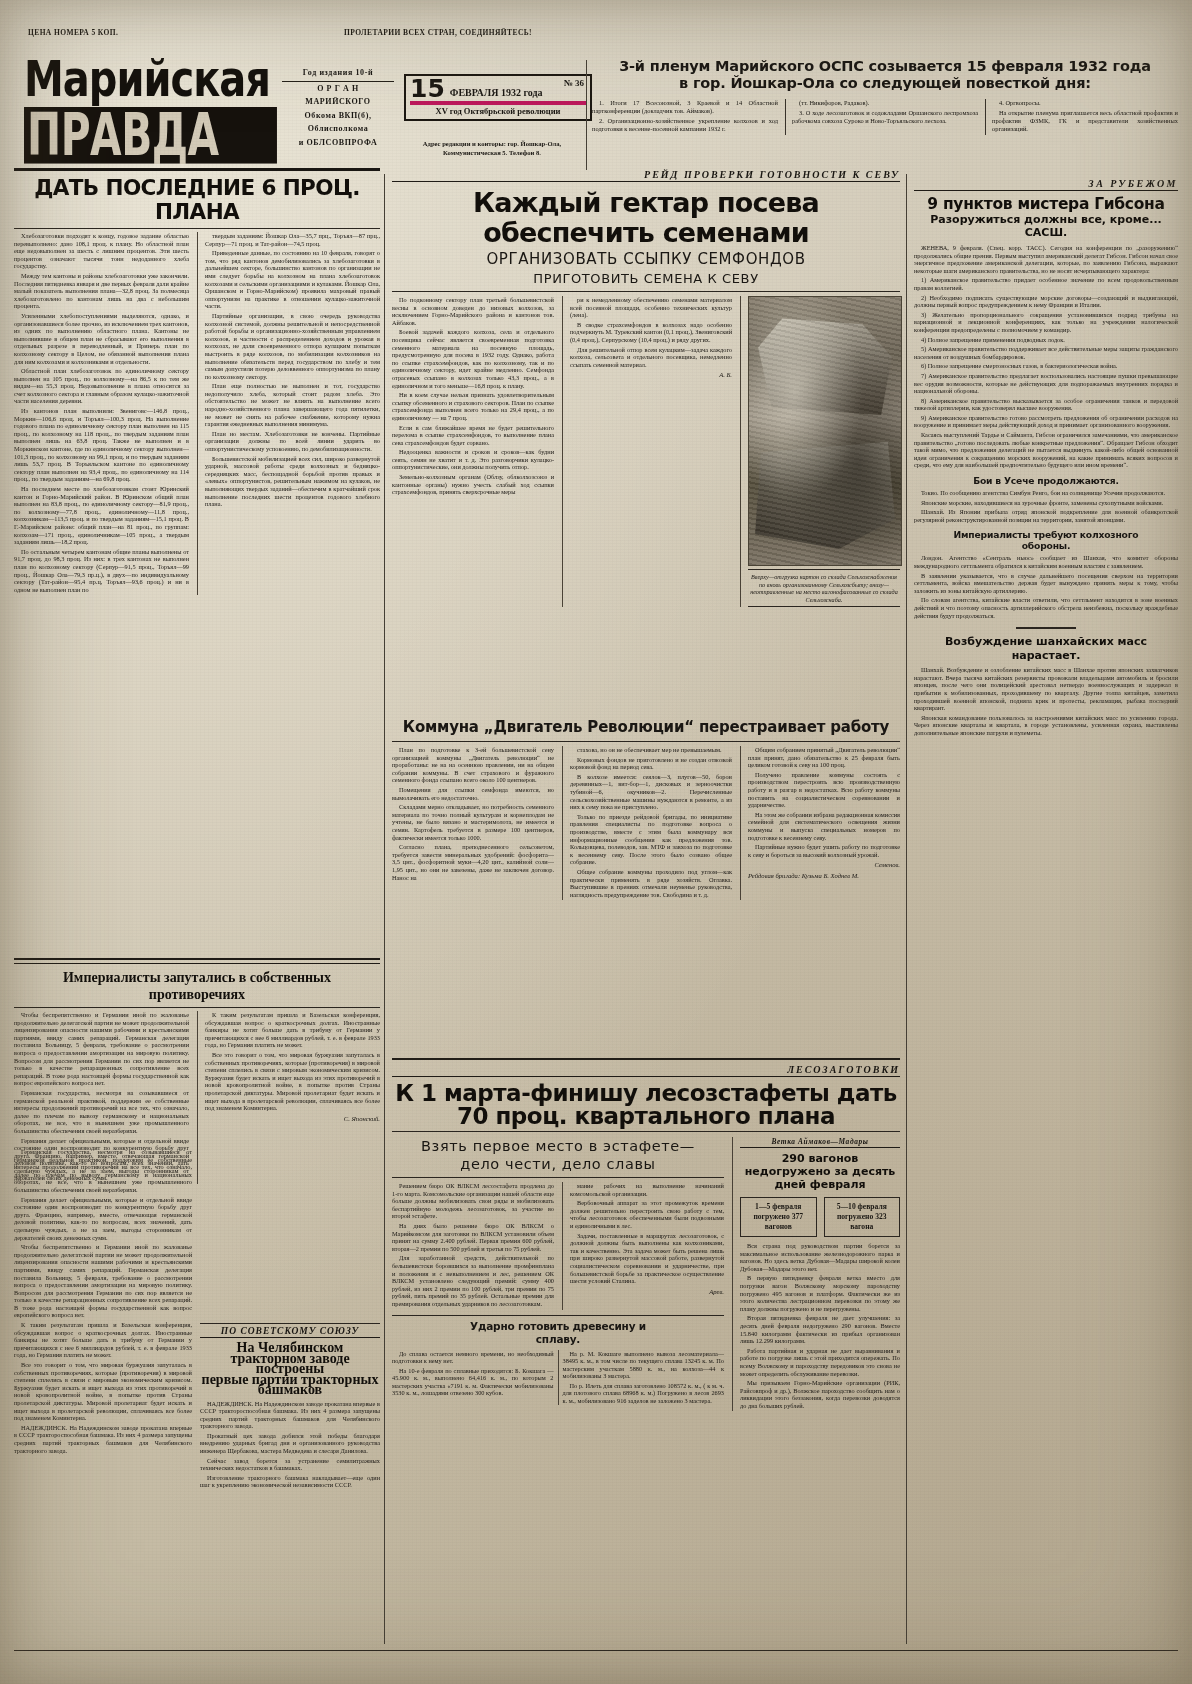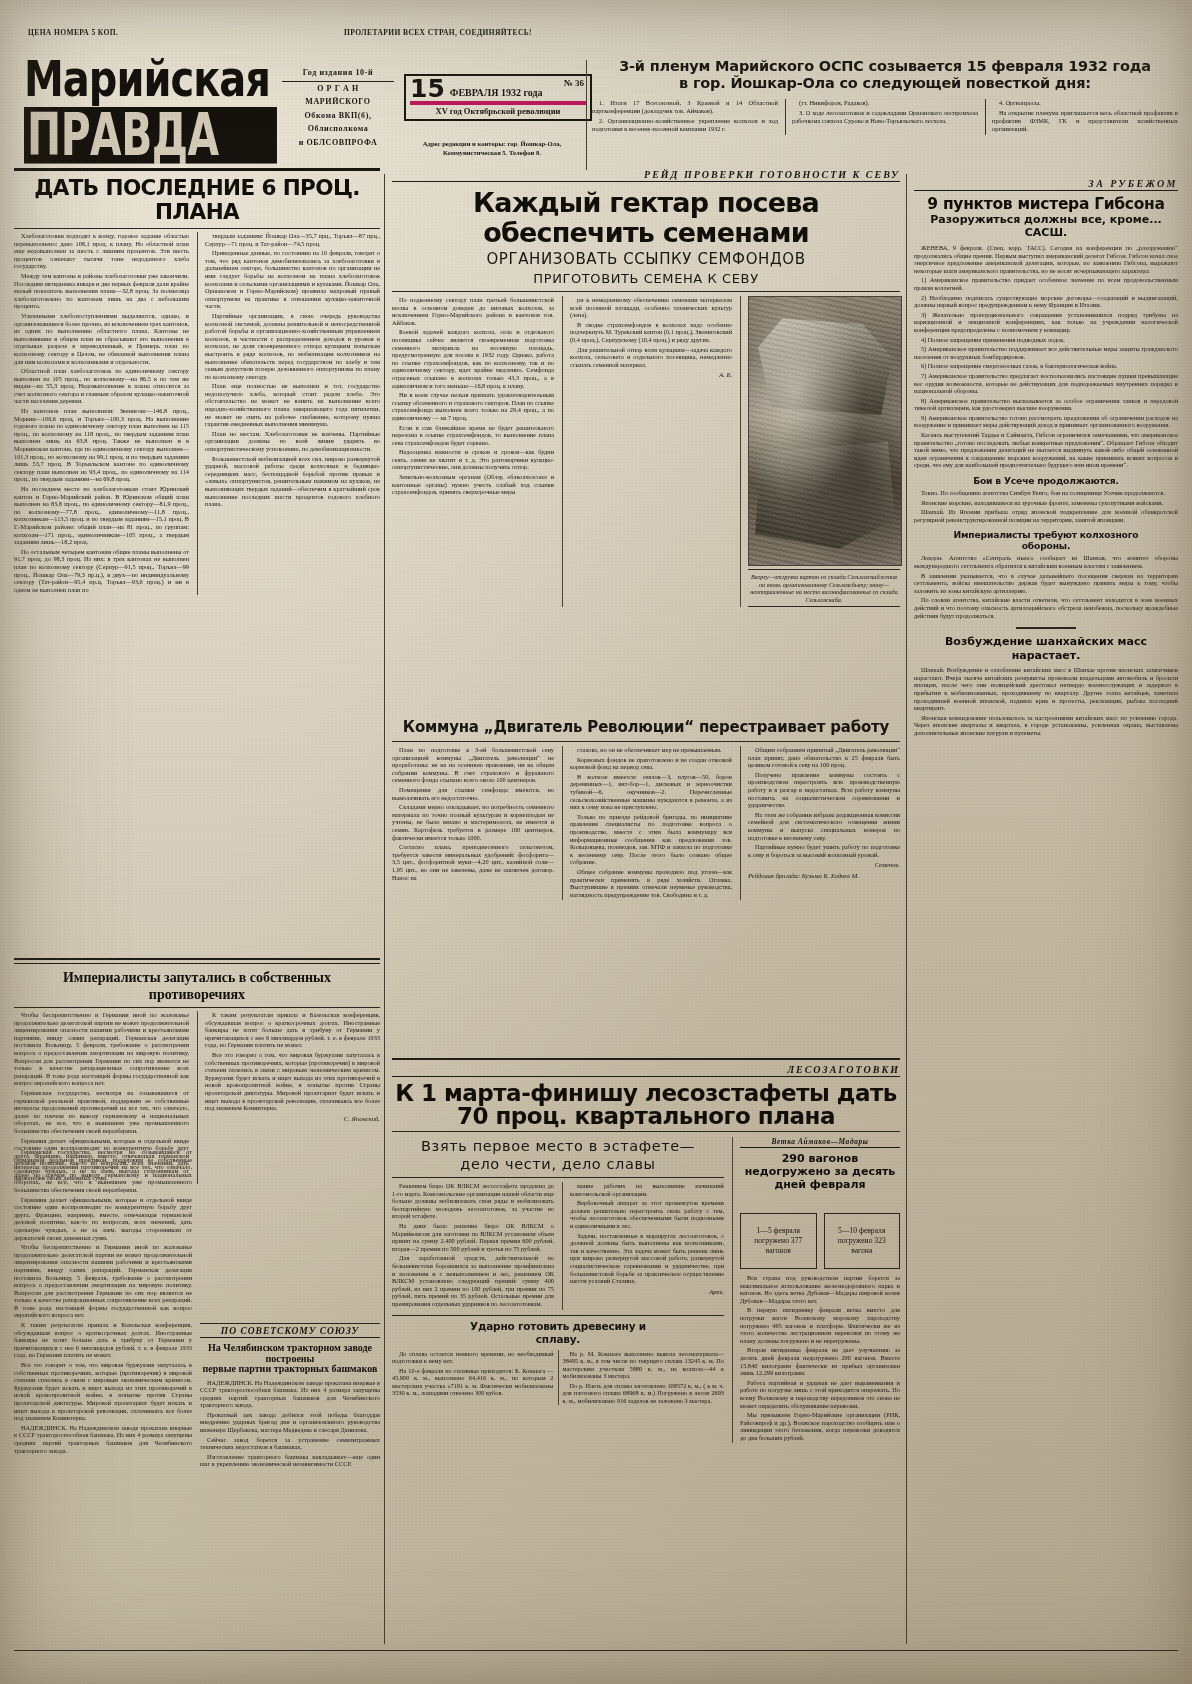--- a/index.html
+++ b/index.html
@@ -96,21 +96,21 @@
       repeating-linear-gradient(12deg, rgba(0,0,0,.10) 0 2px, rgba(255,255,255,.05) 2px 5px);
   }
   .photo .ph-top{position:absolute;left:6%;top:8%;width:88%;height:36%;
     background:linear-gradient(160deg,rgba(240,236,222,.6),rgba(60,52,40,.75));
     clip-path:polygon(0 30%,18% 0,78% 6%,100% 40%,92% 100%,10% 92%);}
   .photo .ph-bot{position:absolute;left:4%;bottom:6%;width:92%;height:40%;
     background:linear-gradient(200deg,rgba(210,205,190,.5),rgba(35,30,22,.8));
     clip-path:polygon(4% 10%,95% 0,100% 72%,60% 100%,0 86%);}
   .photocap{font-size:6.2px;line-height:7.6px;text-align:center;margin-top:3px;font-style:italic;}
 
-  .box-simple{border:1px solid #2b2620;padding:12px 5px;text-align:center;font-size:7.6px;line-height:10px;font-weight:normal;margin-top:16px;}
+  .box-simple{border:1px solid #2b2620;padding:4px 5px;text-align:center;font-size:7.6px;line-height:10px;font-weight:bold;}
 
   .sig{text-align:right;font-size:6.6px;font-style:italic;margin-top:3px;}
   .sig.l{text-align:left;}
   .vline{position:absolute;width:1px;background:#453f35;}
 </style>
 </head>
 <body>
 
 <div class="paper"></div>
 <div class="sheet">
@@ -210,21 +210,21 @@
         <p>К таким результатам пришла и Базельская конференция, обсуждавшая вопрос о краткосрочных долгах. Иностранные банкиры не хотят больше дать в трибуну от Германии у причитающихся с нее 6 миллиардов рублей, т. е. в феврале 1933 года, но Германия платить не может.</p>
         <p>Все это говорит о том, что мировая буржуазия запуталась в собственных противоречиях, которые (противоречия) в мировой степени сплелись в связи с мировым экономическим кризисом. Буржуазия будет искать и ищет выхода из этих противоречий в новой кровопролитной войне, в попытке против Страны пролетарской диктатуры. Мировой пролетариат будет искать и ищет выхода в пролетарской революции, сплачиваясь все более под знаменем Коминтерна.</p>
         <div class="sig">С. Японский.</div>
       </div>
     </div>
   </div>
 
   <div class="col" style="left:186px;top:1295px;width:180px;">
     <div class="hr1"></div>
     <div class="kicker ctr" style="font-size:9.5px;letter-spacing:1px;margin-top:2px;">ПО СОВЕТСКОМУ СОЮЗУ</div>
-    <div class="hl-main" style="font-size:10px;line-height:10.5px;font-family:'Liberation Serif',serif;margin-top:5px;">
+    <div class="hl-main" style="font-size:14px;line-height:10.5px;font-family:'Liberation Serif',serif;margin-top:5px;">
       <span>На Челябинском тракторном заводе построены</span><br>
       <span>первые партии тракторных башмаков</span>
     </div>
     <div class="tiny" style="margin-top:4px;">
       <p>НАДЕЖДИНСК. На Надеждинском заводе прокатана впервые в СССР трактороспособная башмака. Из них 4 размера запущены средних партий тракторных башмаков для Челябинского тракторного завода.</p>
       <p>Прокатный цех завода добился этой победы благодаря внедрению ударных бригад дня и организованного руководства инженера Щербакова, мастера Медведева и слесаря Данилова.</p>
       <p>Сейчас завод борется за устранение семилитражных технических недостатков в башмаках.</p>
       <p>Изготовление тракторного башмака накладывает—еще один шаг к укреплению экономической независимости СССР.</p>
     </div>
   </div>

